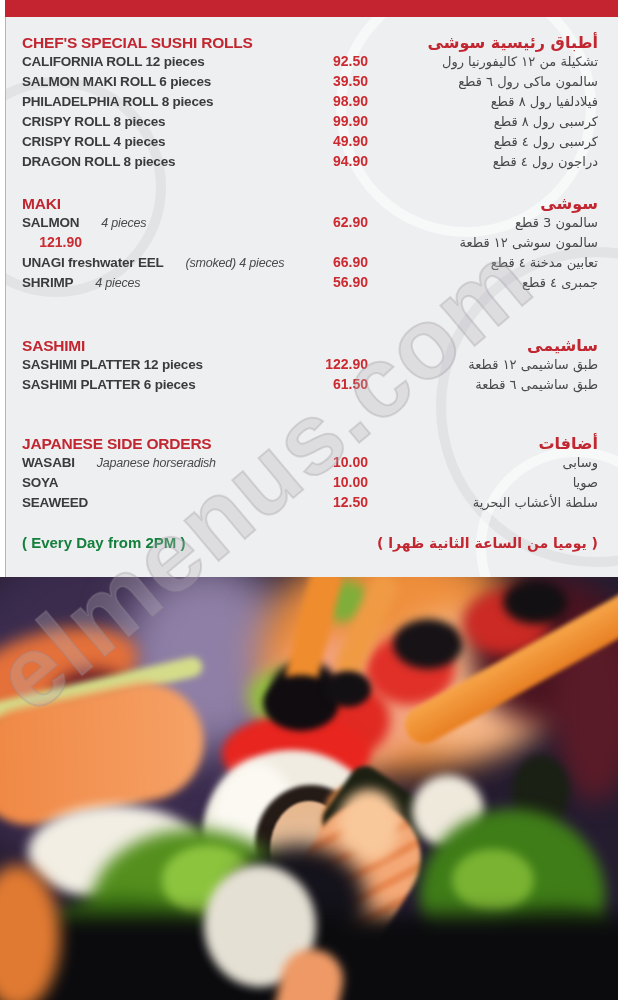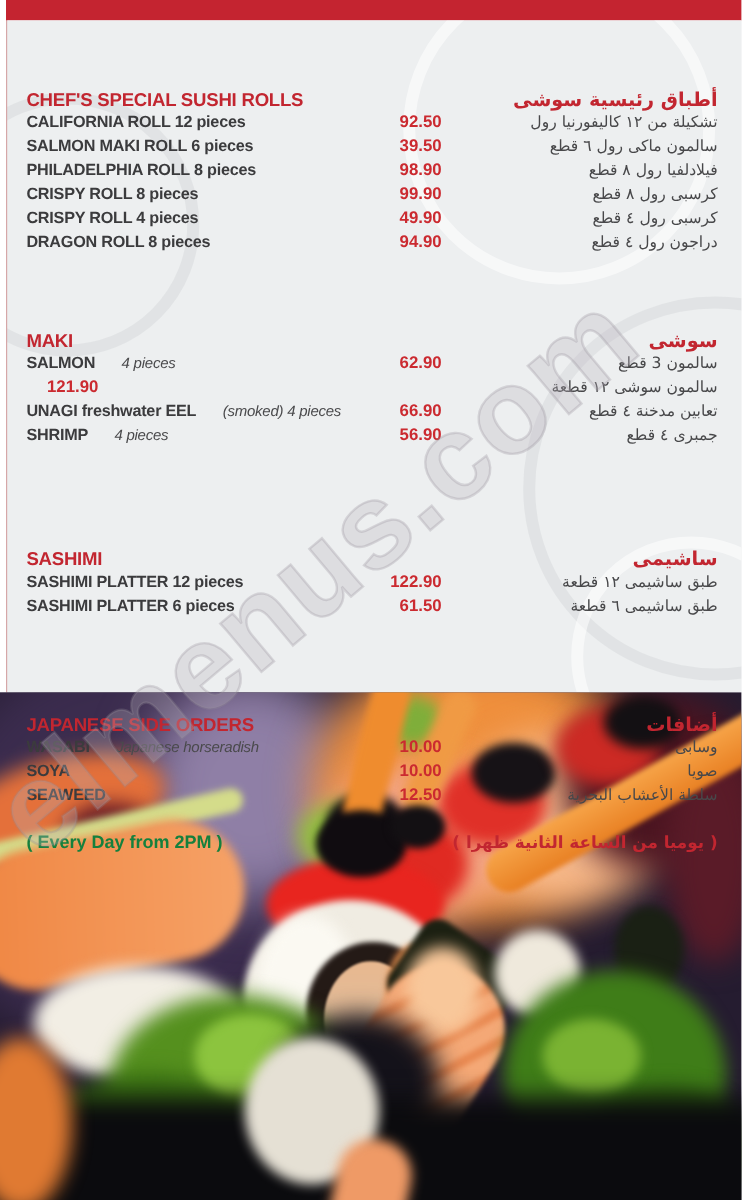--- a/index.html
+++ b/index.html
@@ -6,21 +6,21 @@
   body{width:618px;height:1000px;position:relative;overflow:hidden;background:#ffffff;
        font-family:"Liberation Sans",sans-serif;}
   
   .topbar{position:absolute;top:0;left:5px;right:0;height:17px;background:#c42430;}
   .menu-bg{position:absolute;top:17px;left:6px;right:0;height:560px;background:#edeff0;overflow:hidden;}
   .leftline{position:absolute;top:17px;left:5px;width:1px;height:560px;background:rgba(165,60,62,.45);}
   .swirl{position:absolute;border-radius:50%;border:10px solid rgba(255,255,255,.55);}
   .swirl.g{border-color:rgba(203,206,210,.35);}
   .menu-content{position:absolute;top:17px;left:5px;right:0;padding:16px 20px 0 17px;z-index:2;}
   .sec{margin:0;}
-  .sec-head{display:flex;justify-content:space-between;align-items:baseline;height:20px;margin-top:40px;}
+  .sec-head{display:flex;justify-content:space-between;align-items:baseline;height:20px;}
   .sec-title{color:#c22630;font-weight:bold;font-size:15.5px;letter-spacing:-.2px;white-space:nowrap;}
   .sec-title-ar{color:#c22630;font-weight:bold;font-size:16px;direction:rtl;
                 font-family:"DejaVu Sans",sans-serif;white-space:nowrap;}
   .row{display:flex;align-items:baseline;height:20px;gap:31px;}
   .en{width:255px;color:#3b3b3d;font-weight:bold;font-size:13.5px;letter-spacing:-.2px;white-space:nowrap;}
   .ql{font-weight:normal;font-style:italic;font-size:12.5px;color:#4a4a4c;margin-left:22px;}
   .price{width:60px;text-align:right;color:#cb2a30;font-weight:bold;font-size:14px;}
   .ar{flex:1;text-align:right;direction:rtl;font-family:"DejaVu Sans",sans-serif;
       font-size:13px;color:#48484a;white-space:nowrap;}
   .gap1{height:21px;} .gap2{height:42px;} .gap3{height:38px;}

